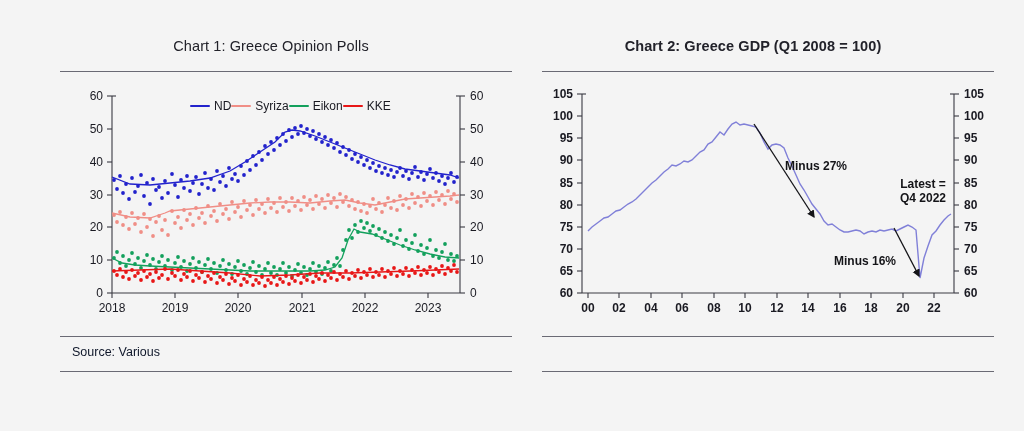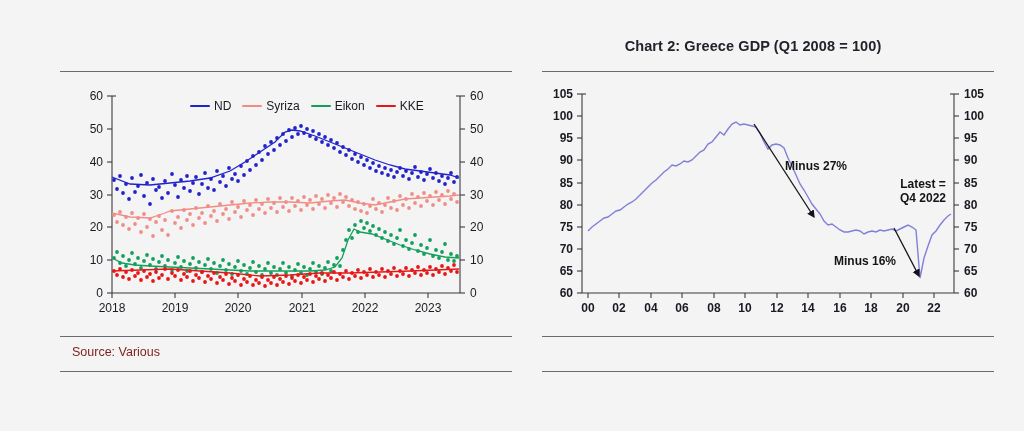--- a/index.html
+++ b/index.html
@@ -46,39 +46,39 @@
   }
   .rule-top    { top: 71px; }
   .rule-mid    { top: 336px; }
   .rule-bottom { top: 371px; }
 
   .source {
     position: absolute;
     top: 345px;
     left: 42px;
     font-size: 12.5px;
-    color: #7f1d1d;
+    color: #0f172a;
   }
 
   .plot {
     position: absolute;
     left: 30px;
     top: 80px;
     width: 452px;
     height: 240px;
   }
   .plot svg { display: block; }
 
   .legend {
     position: absolute;
     top: 99px;
     left: 160px;
     display: flex;
     align-items: center;
-    gap: 11px;
+    gap: 0;
     font-size: 12px;
     color: #1a1a22;
   }
   .legend-item { display: flex; align-items: center; gap: 4px; }
   .legend-swatch {
     display: inline-block;
     width: 20px;
     height: 2.4px;
     border-radius: 1px;
   }
@@ -93,20 +93,21 @@
     font-family: "Liberation Sans", sans-serif;
   }
 </style>
 </head>
 <body>
 
 <div id="root">
 
   <div class="panel" id="panel-left">
 
+    <div class="chart-title">Chart 1: Greece Opinion Polls</div>
     <div class="rule rule-top"></div>
 
     <div class="plot">
       <svg width="452" height="240" viewBox="0 0 452 240">
 
         <rect x="0" y="0" width="452" height="240" fill="#f4f4f4"></rect>
 
         <g stroke="#3a3a42" stroke-width="1.1" fill="none">
           <path d="M52 16 L52 213"></path>
           <path d="M52 213 L400 213"></path>

